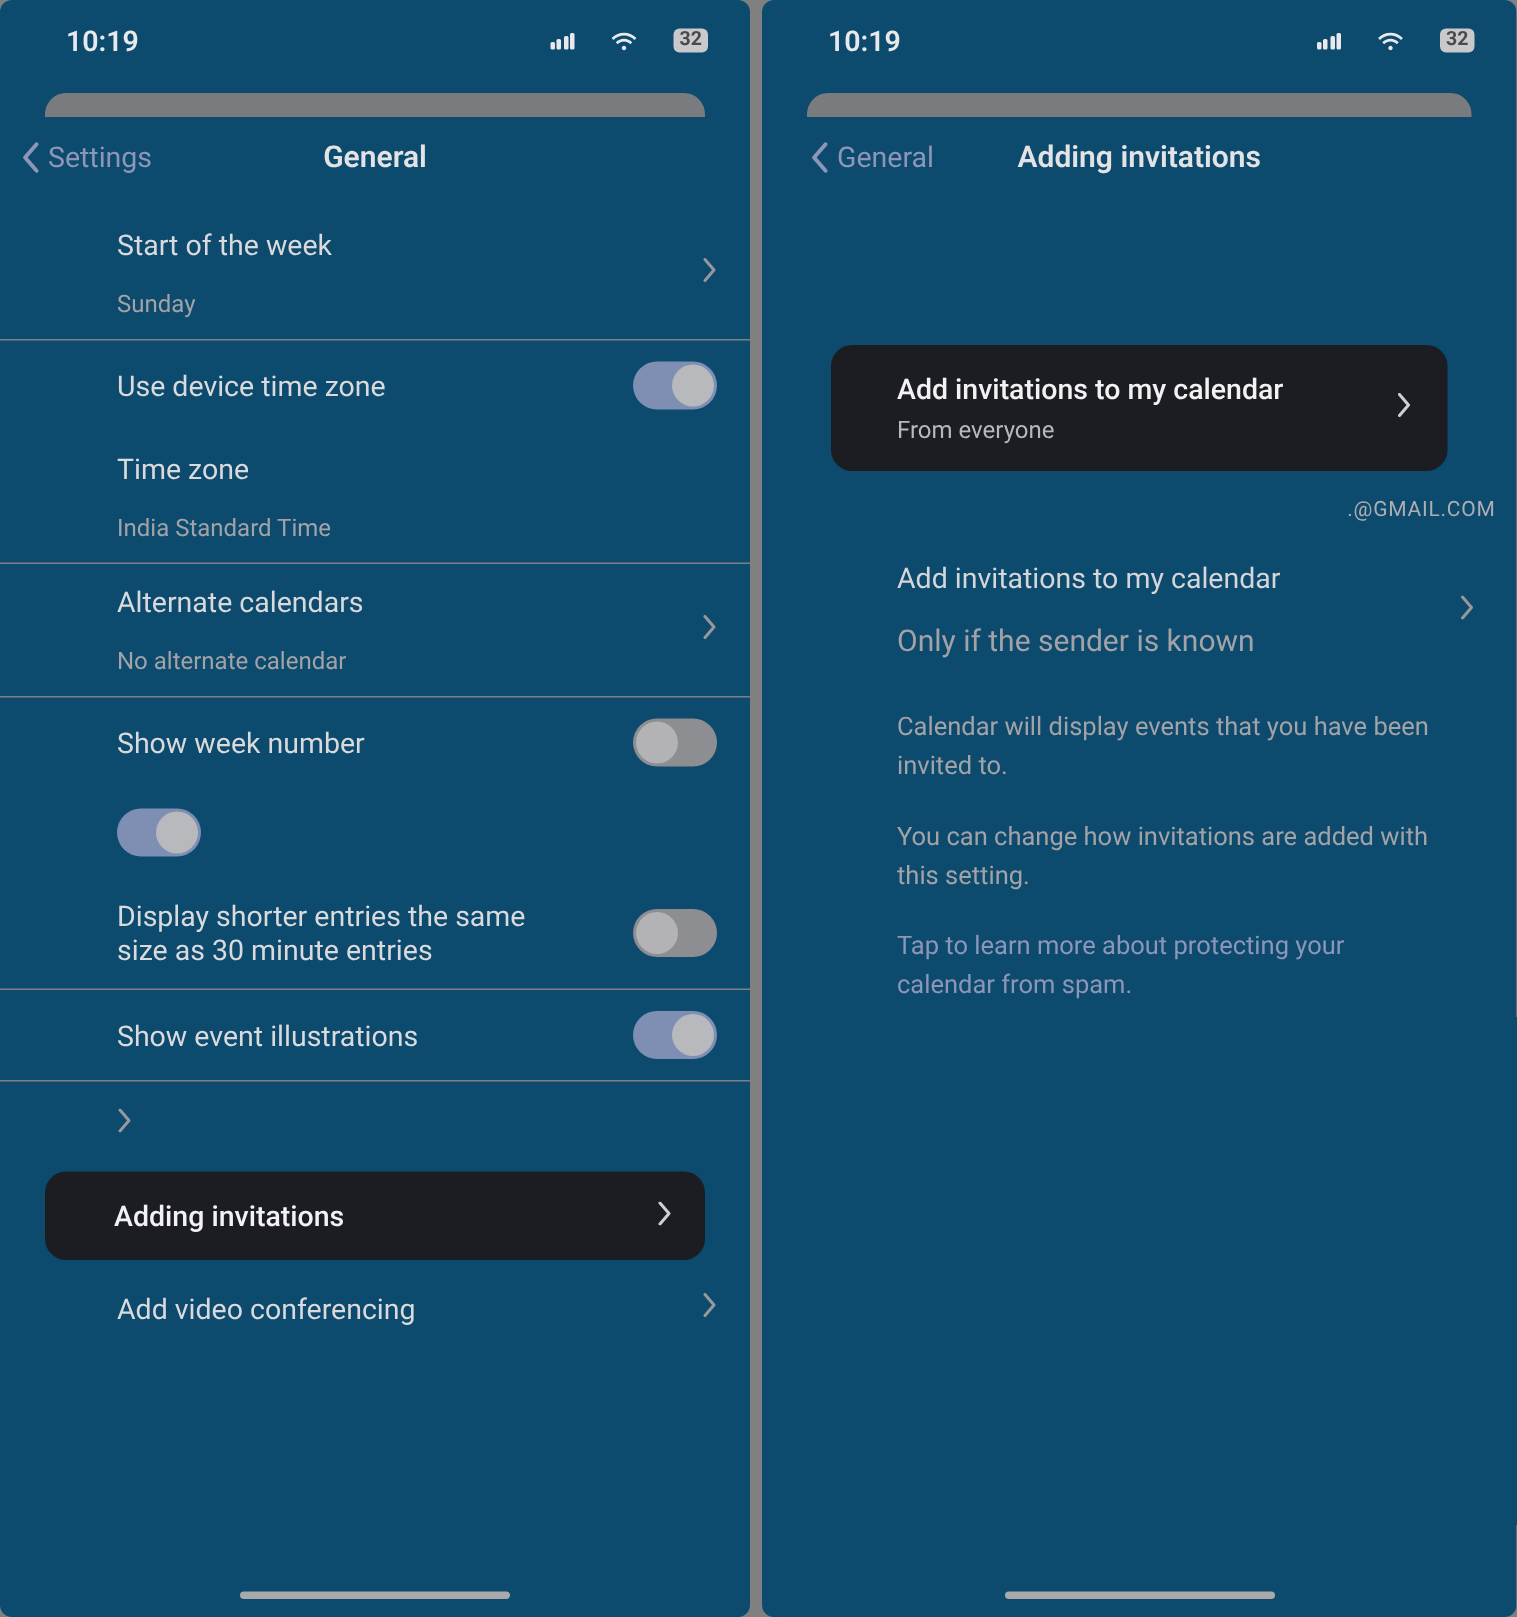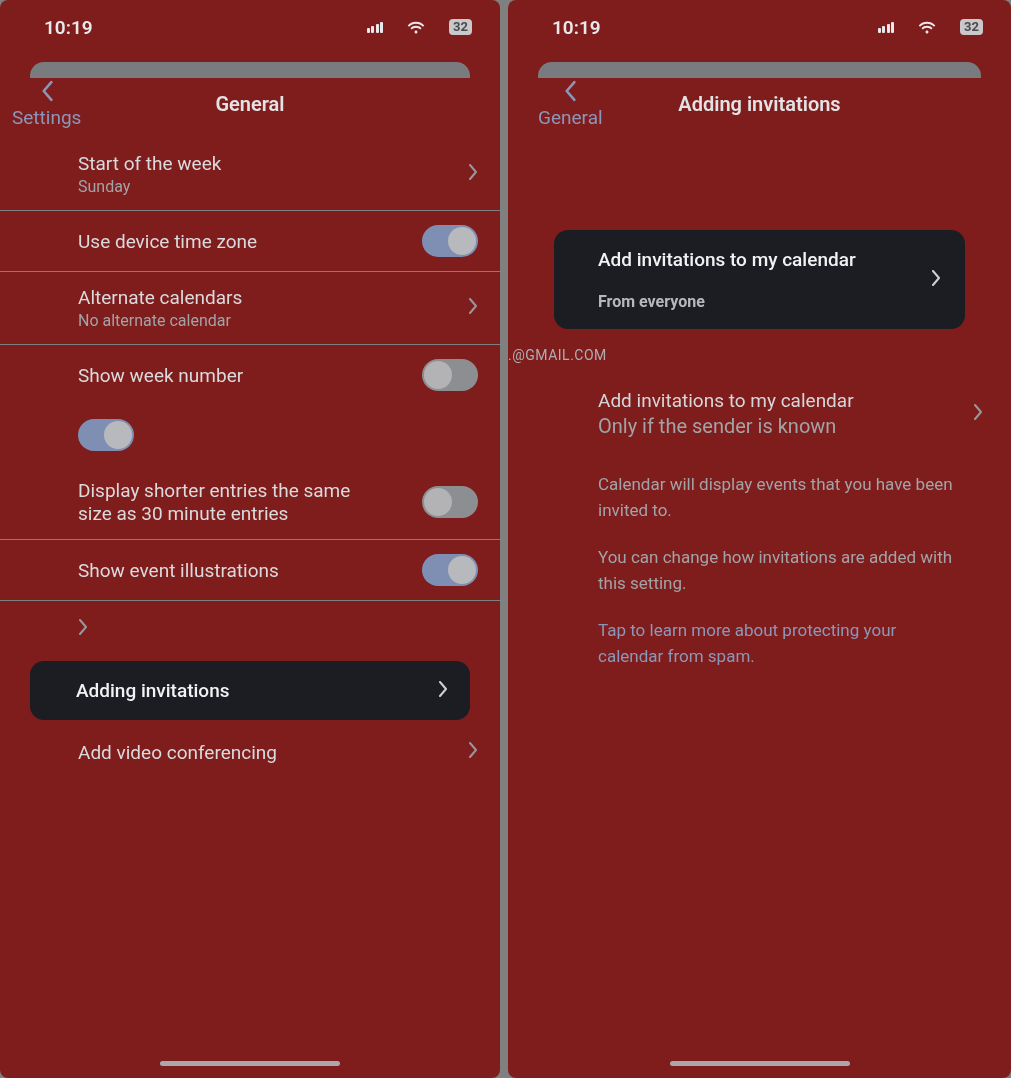--- a/index.html
+++ b/index.html
@@ -8,21 +8,21 @@
     font-family: -apple-system, BlinkMacSystemFont, "Segoe UI", Roboto, Helvetica, Arial, sans-serif;
     width: 1011px;
     height: 1078px;
     display: flex;
     gap: 8px;
     padding: 0;
   }
   .phone {
     width: 500px;
     height: 1078px;
-    background: #7f1d1d;
+    background: #0c4a6e;
     position: relative;
     border-radius: 8px;
     overflow: hidden;
   }
   .phone-right { width: 503px; }
   .statusbar {
     height: 54px;
     display: flex;
     justify-content: space-between;
     align-items: center;
@@ -53,26 +53,25 @@
   }
   .navbar {
     height: 52px;
     display: flex;
     align-items: center;
     position: relative;
     padding: 0 12px;
   }
   .nav-back {
     display: flex;
-    align-items: center;
+    align-items: flex-end;
     gap: 4px;
     color: #8e96b8;
     font-size: 19px;
     font-weight: 400;
-    flex-direction: column;
   }
   .nav-back svg { width: 16px; height: 22px; }
   .nav-title {
     position: absolute;
     left: 50%;
     transform: translateX(-50%);
     color: #e3e3e5;
     font-size: 20px;
     font-weight: 600;
   }
@@ -88,21 +87,21 @@
   .row {
     display: flex;
     align-items: center;
     justify-content: space-between;
     padding: 14px 22px 14px 78px;
     min-height: 56px;
     position: relative;
   }
   .row-inner { display: flex; flex-direction: column; gap: 2px; flex: 1; }
   .row-title { color: #dadadd; font-size: 19px; font-weight: 400; }
-  .row-sub { color: #a3a3a7; font-size: 16px; }
+  .row-sub { color: #a3a3a7; font-size: 16px; margin-top: 16px; }
   .chev { color: #98989c; }
   .chev svg { width: 10px; height: 16px; }
   .divider {
     height: 1px;
     background: #7e7f83;
     margin-left: 0;
   }
   .toggle {
     width: 56px; height: 32px; border-radius: 16px;
     background: #8d8e92;
@@ -130,25 +129,26 @@
     bottom: 12px;
     left: 50%;
     transform: translateX(-50%);
     width: 180px;
     height: 5px;
     border-radius: 3px;
     background: #a9a9ac;
   }
   
   .r-section-header {
-    text-align: left;
+    text-align: right;
     color: #aeaeb2;
     font-size: 14px;
     letter-spacing: 0.5px;
-    padding: 18px 0 10px 0;
+    padding: 18px 14px 10px 0;
+    margin-left: 28px;
   }
   .r-row {
     display: flex;
     align-items: center;
     justify-content: space-between;
     padding: 16px 28px 16px 46px;
     margin: 0 0;
   }
   .r-row .row-inner { flex: 1; }
   .r-row .row-title { color: #d6d6d9; font-size: 19px; }
@@ -156,21 +156,21 @@
   .r-highlight {
     background: #1c1d22;
     border-radius: 14px;
     margin: 10px 46px 0 46px;
     padding: 18px 24px 18px 44px;
     display: flex;
     align-items: center;
     justify-content: space-between;
   }
   .r-highlight .row-title { color: #f2f2f4; font-size: 19px; font-weight: 500; }
-  .r-highlight .row-sub { color: #b8b8bc; font-size: 16px; margin-top: 19px; font-weight: bold; }
+  .r-highlight .row-sub { color: #b8b8bc; font-size: 16px; margin-top: 4px; }
   .desc-block {
     padding: 18px 46px 6px 90px;
     color: #a3a3a7;
     font-size: 17px;
     line-height: 1.5;
   }
   .desc-para { margin-bottom: 22px; }
   .link-text { color: #8e96b8; }
   .r-spacer-top { height: 90px; }
   .signal-bars {
@@ -237,20 +237,26 @@
 
     <div class="row">
       <div class="row-inner">
         <span class="row-title">Use device time zone</span>
       </div>
       <div class="toggle on">
           <div class="knob"></div>
         </div>
     </div>
 
+    <div class="row">
+      <div class="row-inner">
+        <span class="row-title">Time zone</span>
+        <span class="row-sub">India Standard Time</span>
+      </div>
+    </div>
     <div class="divider"></div>
 
     <div class="row">
       <div class="row-inner">
         <span class="row-title">Alternate calendars</span>
         <span class="row-sub">No alternate calendar</span>
       </div>
       <span class="chev"><svg viewBox="0 0 10 16">
             <path d="M2 1l6 7-6 7" stroke="#98989c" stroke-width="2" fill="none" stroke-linecap="round" stroke-linejoin="round"></path>
           </svg></span>

